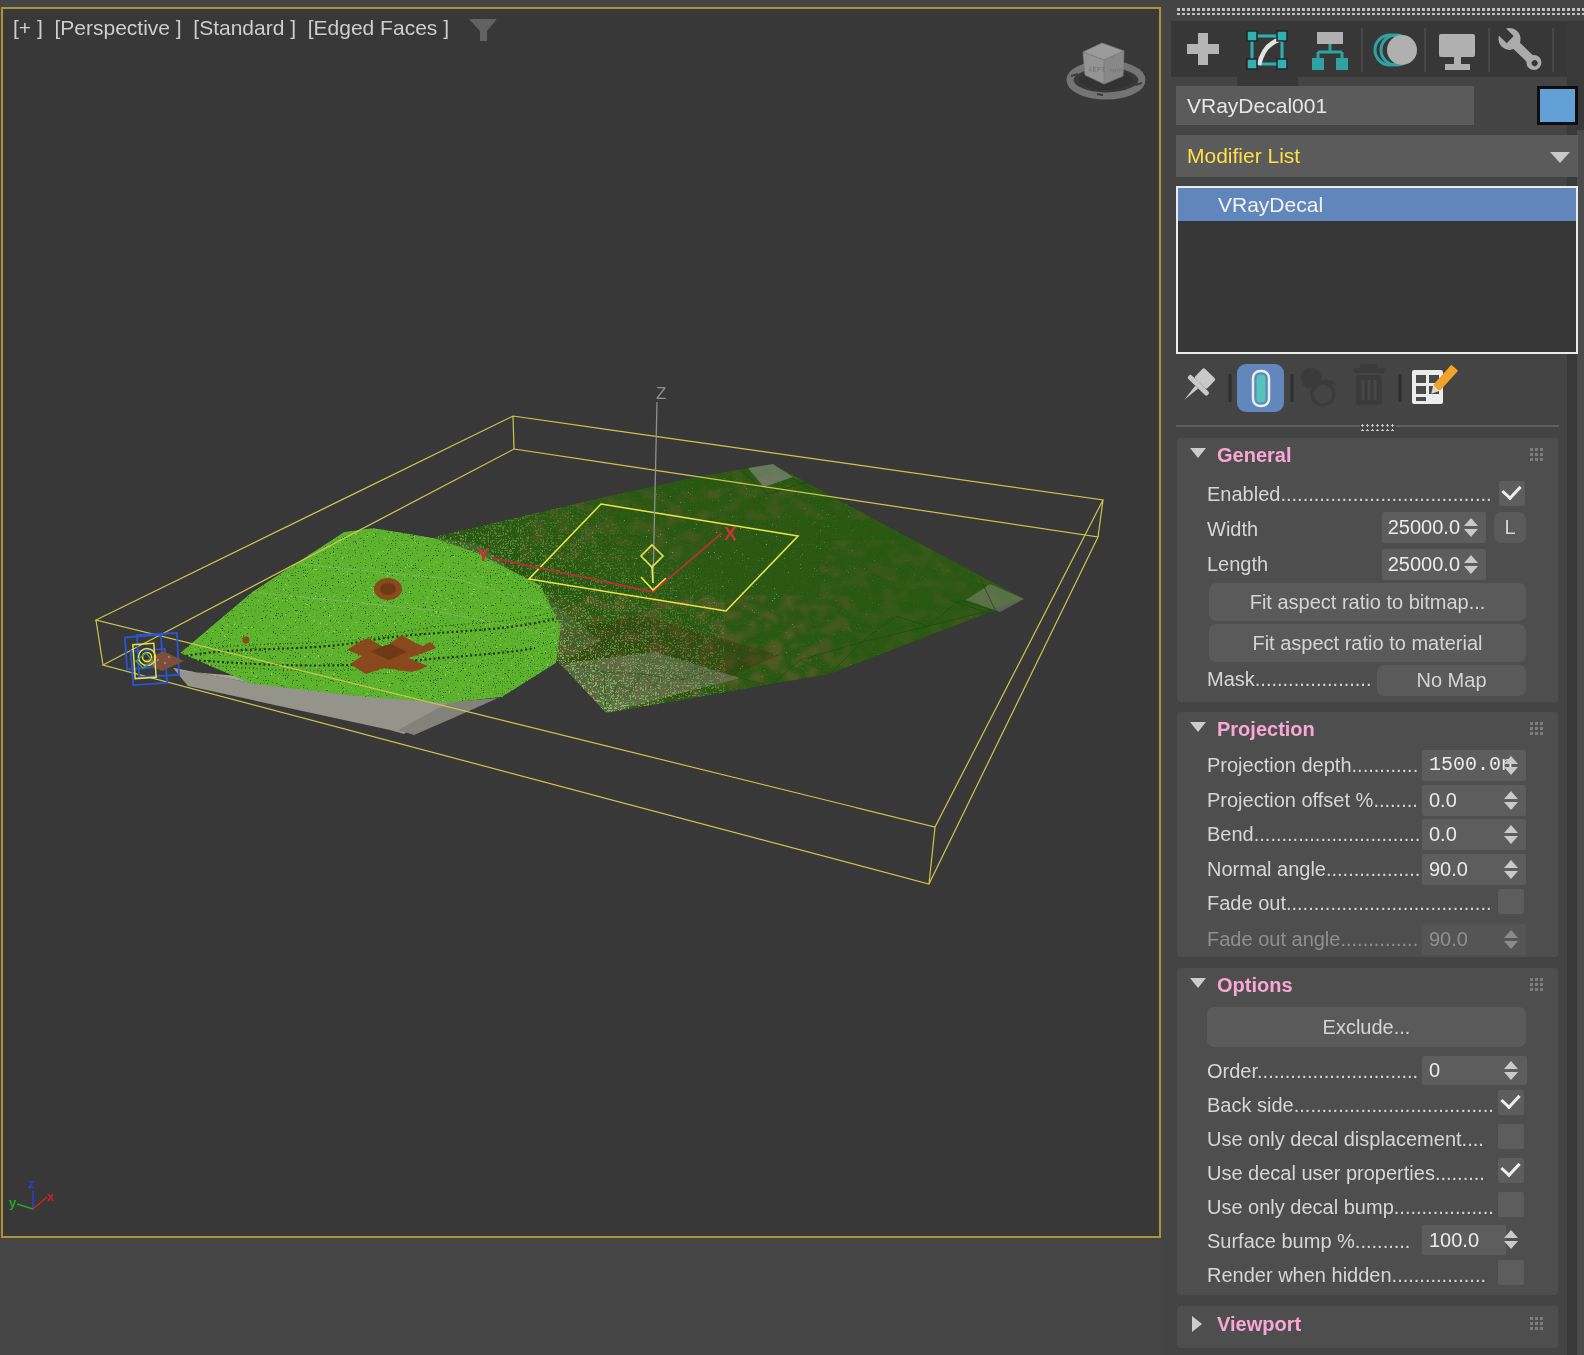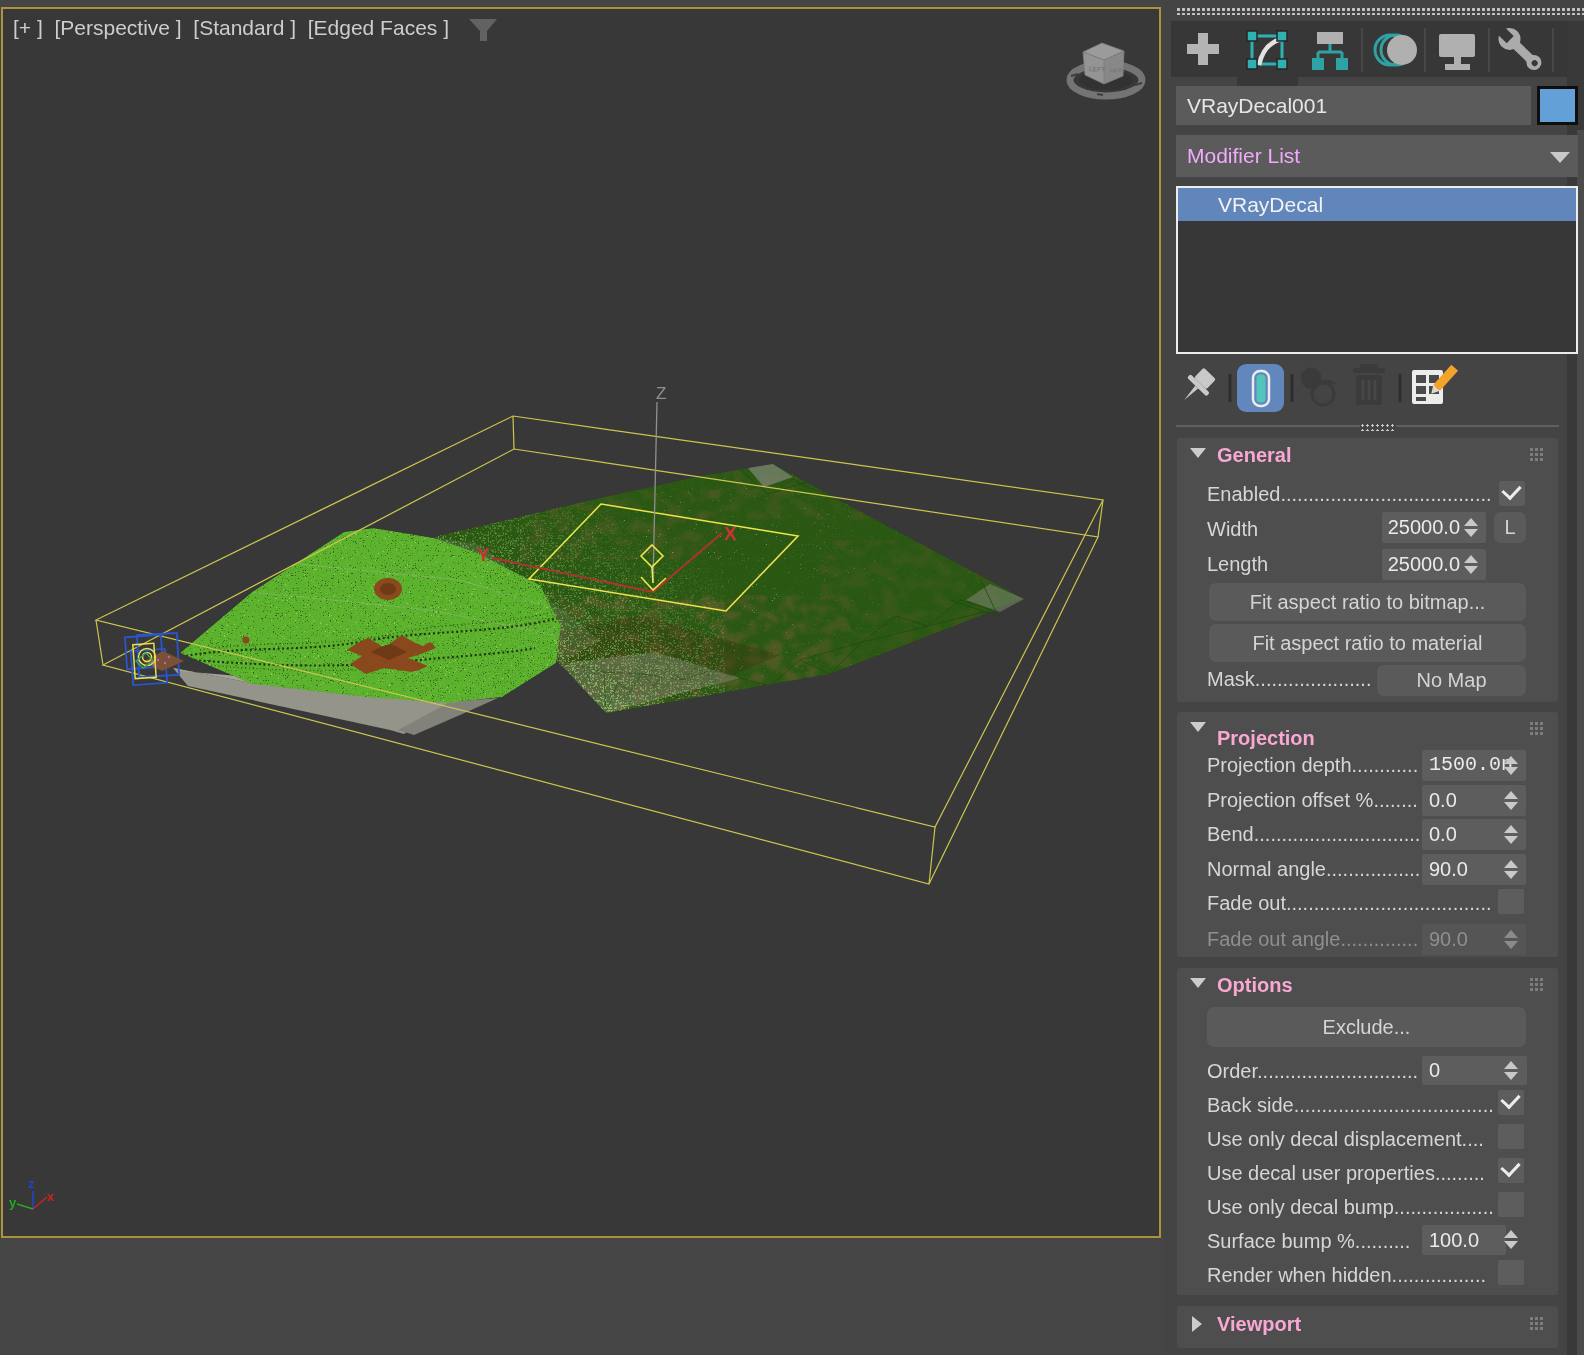--- a/index.html
+++ b/index.html
@@ -292,24 +292,24 @@
   </g>
 
   <g stroke="#474747" stroke-width="2">
     <line x1="199" y1="14" x2="199" y2="58"></line>
     <line x1="262" y1="14" x2="262" y2="58"></line>
     <line x1="326" y1="14" x2="326" y2="58"></line>
     <line x1="390" y1="14" x2="390" y2="58"></line>
   </g>
 </svg>
 
-<div class="abs" style="left:1176px;top:86px;width:355px;height:39px;background:#5b5b5b;color:#e6e6e6;font-size:21px;line-height:39px;padding-left:11px;box-sizing:border-box;">VRayDecal001</div>
+<div class="abs" style="left:1176px;top:86px;width:298px;height:39px;background:#5b5b5b;color:#e6e6e6;font-size:21px;line-height:39px;padding-left:11px;box-sizing:border-box;">VRayDecal001</div>
 <div class="abs" style="left:1537px;top:86px;width:41px;height:39px;background:#63a0d8;border:3px solid #0e0e0e;box-sizing:border-box;"></div>
 
-<div class="abs" style="left:1176px;top:135px;width:402px;height:42px;background:#5b5b5b;color:#f0abfc;font-size:21px;line-height:42px;padding-left:11px;box-sizing:border-box;">Modifier List</div>
+<div class="abs" style="left:1176px;top:135px;width:402px;height:42px;background:#5b5b5b;color:#fde047;font-size:21px;line-height:42px;padding-left:11px;box-sizing:border-box;">Modifier List</div>
 <div class="abs" style="left:1550px;top:152px;width:0;height:0;border-left:10px solid transparent;border-right:10px solid transparent;border-top:11px solid #c9c9c9;"></div>
 
 <div class="abs" style="left:1176px;top:186px;width:402px;height:168px;background:#373737;border:2px solid #ececec;box-sizing:border-box;"></div>
 <div class="abs" style="left:1178px;top:188px;width:398px;height:33px;background:#6186bb;color:#f2f2f2;font-size:21px;line-height:33px;padding-left:40px;box-sizing:border-box;">VRayDecal</div>
 
 <svg class="abs" style="left:1163px;top:356px" width="421" height="66" viewBox="0 0 421 66">
 
   <g transform="rotate(44 34 30)" fill="#c9c9c9">
     <rect x="26" y="12" width="17" height="14" rx="2"></rect>
     <rect x="21" y="26" width="27" height="5" rx="2"></rect>
@@ -381,21 +381,21 @@
     <i class="u"></i>
     <i class="d"></i>
   </div>
 <div class="btn" style="left:1209px;top:583px;width:317px;height:38px;line-height:38px;">Fit aspect ratio to bitmap...</div>
 <div class="btn" style="left:1209px;top:624px;width:317px;height:38px;line-height:38px;">Fit aspect ratio to material</div>
 <div class="lbl" style="left:1207px;top:666px;width:166px;">Mask................................</div>
 <div class="btn" style="left:1377px;top:665px;width:149px;height:31px;line-height:31px;">No Map</div>
 
 <div class="roll" style="top:712px;height:245px;"></div>
 <div class="rtri" style="left:1190px;top:722px;"></div>
-<div class="rttl" style="left:1217px;top:718px;margin-top:9px;">Projection</div>
+<div class="rttl" style="left:1217px;top:718px;">Projection</div>
 <div class="grip" style="left:1529px;top:721px;"></div>
 <div class="lbl" style="left:1207px;top:752px;width:212px;">Projection depth...............</div>
 <div class="fld" style="left:1422px;top:750px;width:104px;height:31px;font-family:Liberation Mono, monospace;">
     <span class="v">1500.0n</span>
   </div>
 <div class="spin" style="left:1504px;top:756px;height:19px;">
     <i class="u"></i>
     <i class="d"></i>
   </div>
 <div class="lbl" style="left:1207px;top:787px;width:212px;">Projection offset %..........</div>

